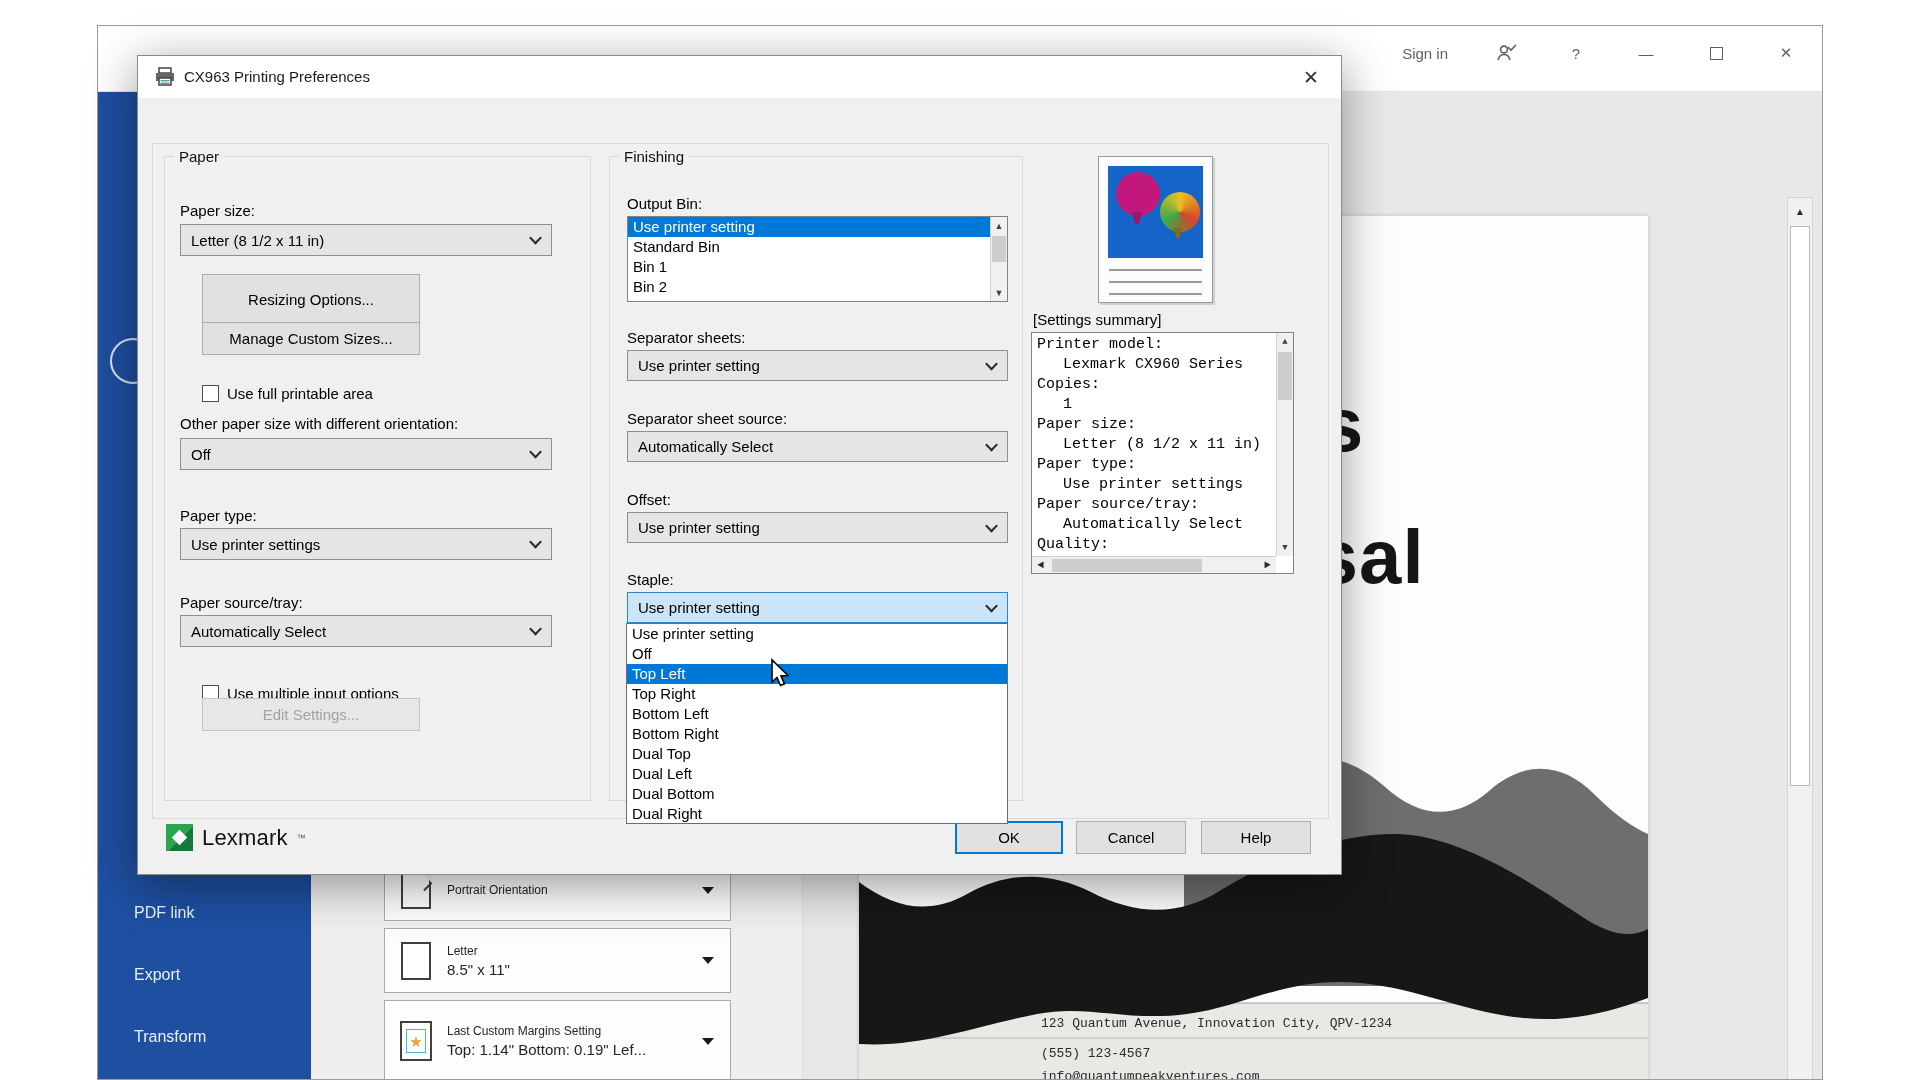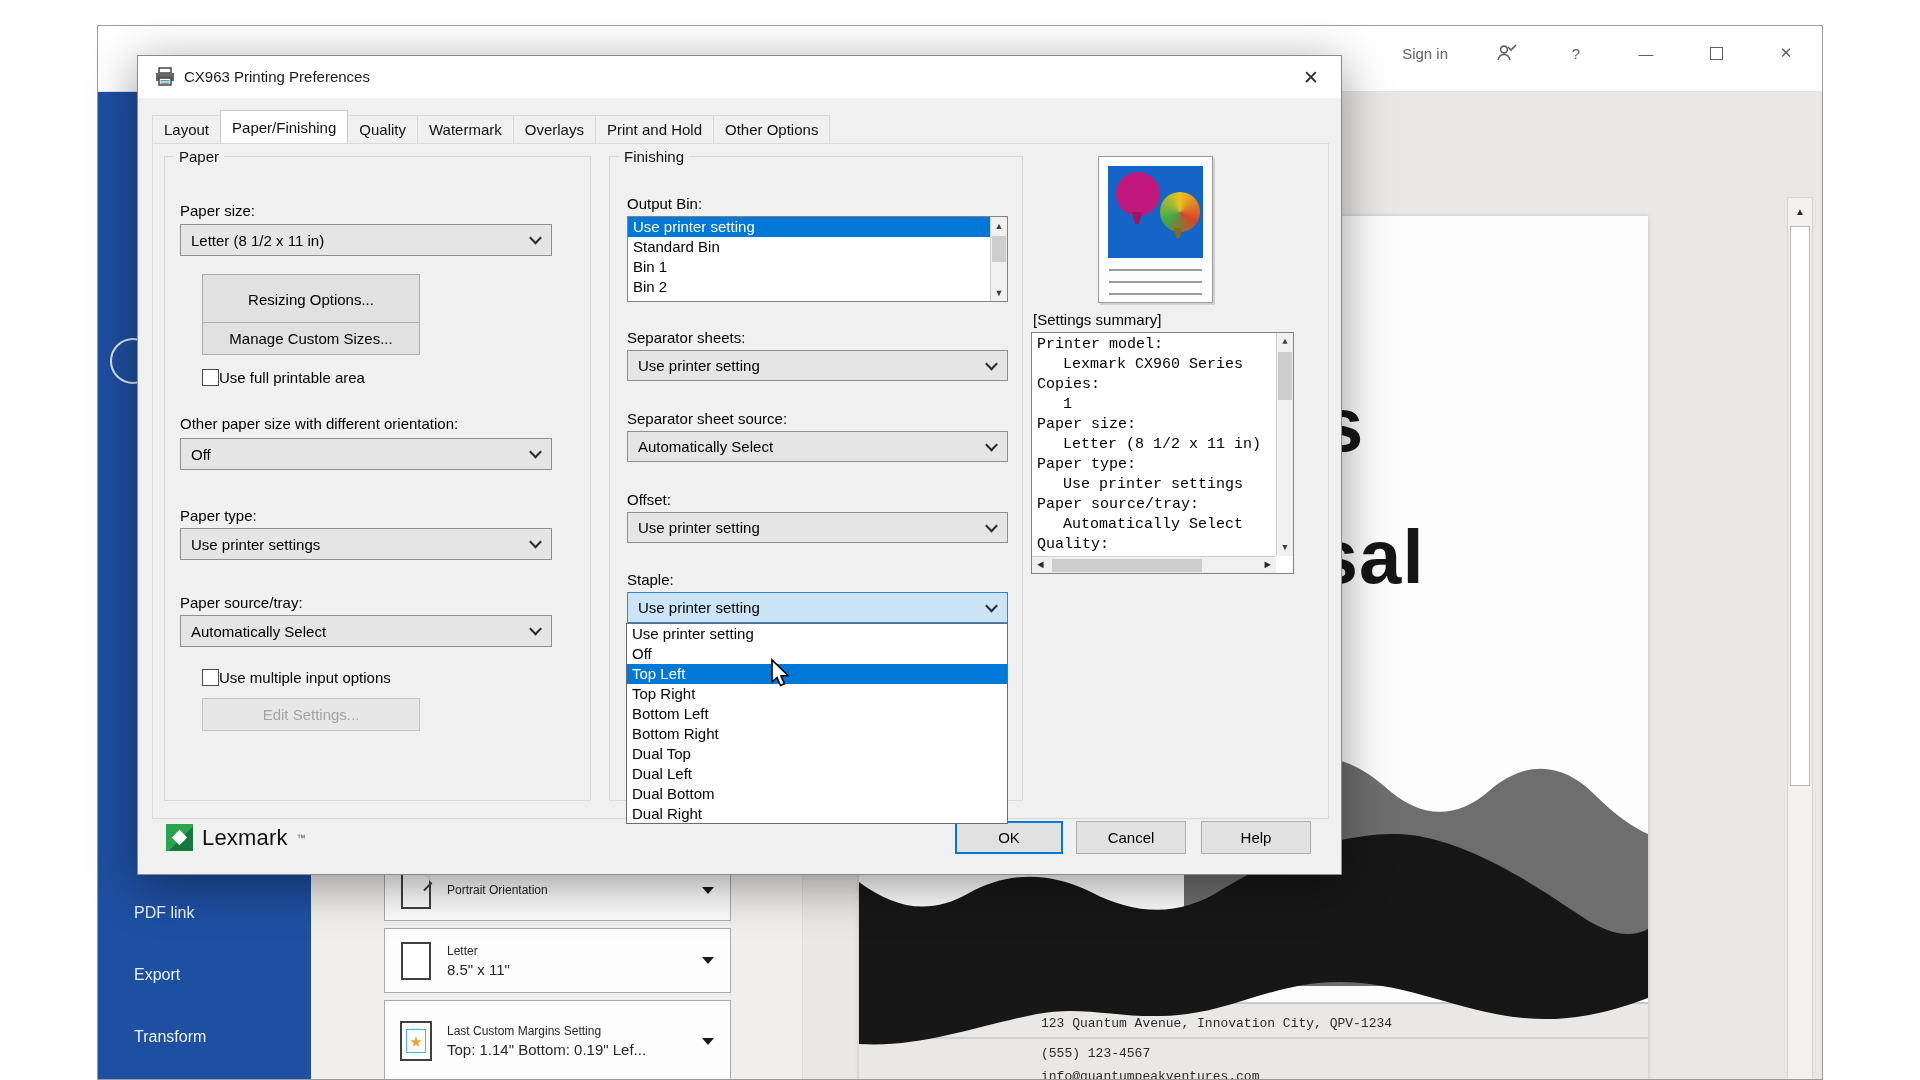--- a/index.html
+++ b/index.html
@@ -60,21 +60,21 @@
   .tab.active { height:33px; background:#ffffff; position:relative; z-index:3; border-color:#c9c9c9; }
   #tabpage { left:14px; top:87px; width:1177px; height:676px; border:1px solid #d9d9d9; background:#f0f0f0; }
 
   .group { border:1px solid #d8d8d8; }
   .group-label { position:absolute; top:-9px; left:9px; background:#f0f0f0; padding:0 5px; font-size:15px; color:#111; white-space:nowrap; }
   .lbl { font-size:15px; color:#000; white-space:nowrap; }
   .combo { background:#e5e5e5; border:1px solid #8f8f8f; display:flex; align-items:center; padding:0 10px; font-size:15px; color:#000; }
   .combo .chev { position:absolute; right:11px; top:50%; width:9px; height:9px; border-right:2px solid #2b2b2b; border-bottom:2px solid #2b2b2b; transform:translateY(-72%) rotate(45deg); }
   .btn { background:#e1e1e1; border:1px solid #adadad; display:flex; align-items:center; justify-content:center; font-size:15px; color:#000; }
   .btn.disabled { color:#a3a3a3; background:#e7e7e7; border-color:#c3c3c3; }
-  .cbrow { display:flex; font-size:15px; color:#000; }
+  .cbrow { display:flex; gap:8px; font-size:15px; color:#000;margin-top:16px; }
   .cbox { width:17px; height:17px; background:#fff; border:1px solid #4d4d4d; }
 
   .listbox { background:#ffffff; border:1px solid #828282; }
   .li { height:20px; line-height:20px; padding-left:5px; font-size:15px; color:#000; white-space:nowrap; }
   .li.sel { background:#0078d7; color:#fff; }
   .vscroll { position:absolute; right:0; top:0; width:17px; height:100%; background:#f0f0f0; border-left:1px solid #d0d0d0; }
   .varrow { position:absolute; left:0; width:16px; height:17px; display:flex; align-items:center; justify-content:center; font-size:9px; color:#404040; }
   .vthumb { position:absolute; left:1px; width:14px; background:#cdcdcd; }
 
   
@@ -210,29 +210,20 @@
             <rect x="2" y="6" width="18" height="8" fill="#666"></rect>
             <rect x="5" y="11" width="12" height="7" fill="#fff" stroke="#444" stroke-width="1.5"></rect>
             <rect x="6.5" y="13" width="9" height="1.4" fill="#4aa"></rect>
             <rect x="6.5" y="15.5" width="9" height="1.4" fill="#888"></rect>
           </svg>
       </span>
       <span id="dialog-title" class="abs">CX963 Printing Preferences</span>
       <span id="dialog-close" class="abs">✕</span>
     </div>
 
-    <div id="tabs" class="abs">
-      <div class="tab">Layout</div>
-      <div class="tab active">Paper/Finishing</div>
-      <div class="tab">Quality</div>
-      <div class="tab">Watermark</div>
-      <div class="tab">Overlays</div>
-      <div class="tab">Print and Hold</div>
-      <div class="tab">Other Options</div>
-    </div>
     <div id="tabpage" class="abs"></div>
 
     <div class="group abs" style="left:26px;top:100px;width:427px;height:645px">
       <div class="group-label">Paper</div>
       <div class="lbl abs" style="left:15px;top:45px">Paper size:</div>
       <div class="combo abs" style="left:15px;top:67px;width:372px;height:32px">
         <span>Letter (8 1/2 x 11 in)</span>
           <span class="chev"></span>
       </div>
       <div class="btn abs" style="left:37px;top:117px;width:218px;height:50px">Resizing Options...</div>

